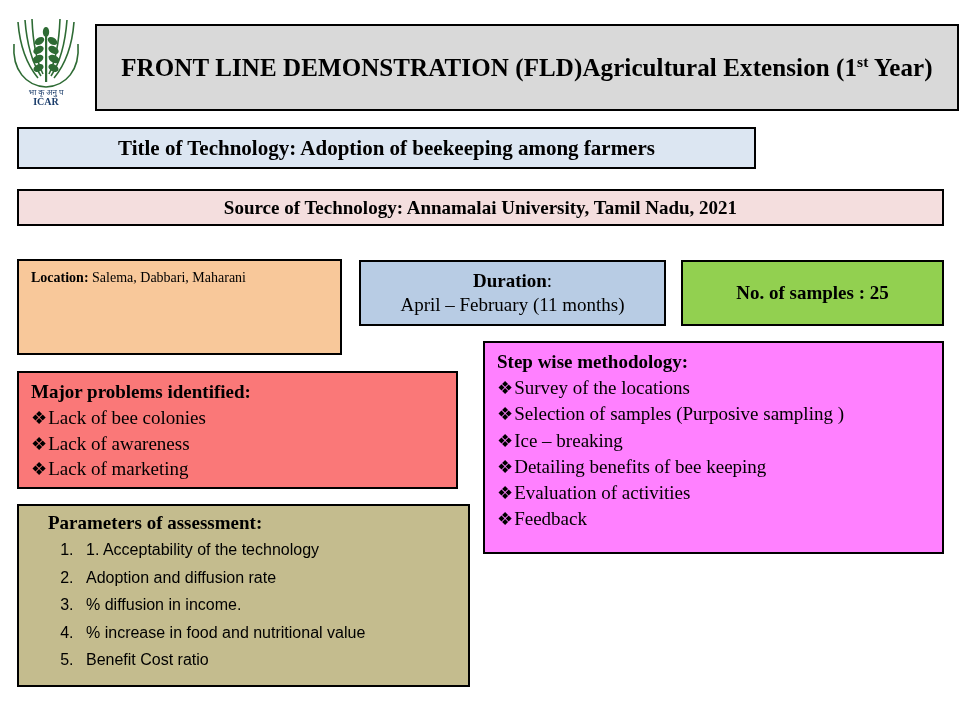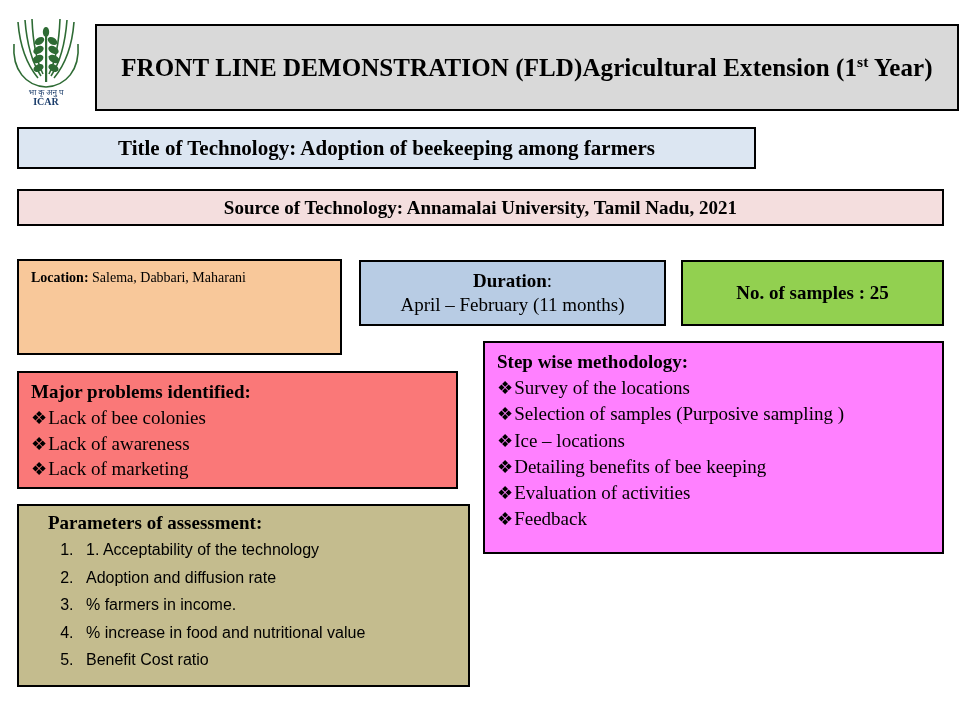--- a/index.html
+++ b/index.html
@@ -282,28 +282,28 @@
   <div class="hd">Major problems identified:</div>
   <div class="bullet-line"><span class="bullet">❖</span><span>Lack of bee colonies</span></div>
   <div class="bullet-line"><span class="bullet">❖</span><span>Lack of awareness</span></div>
   <div class="bullet-line"><span class="bullet">❖</span><span>Lack of marketing</span></div>
 </div>
 
 <div class="box" id="method-box">
   <div class="hd">Step wise methodology:</div>
   <div class="bullet-line"><span class="bullet">❖</span><span>Survey of the locations</span></div>
   <div class="bullet-line"><span class="bullet">❖</span><span>Selection of samples (Purposive  sampling )</span></div>
-  <div class="bullet-line"><span class="bullet">❖</span><span>Ice – locations</span></div>
+  <div class="bullet-line"><span class="bullet">❖</span><span>Ice – breaking</span></div>
   <div class="bullet-line"><span class="bullet">❖</span><span>Detailing benefits of bee keeping</span></div>
   <div class="bullet-line"><span class="bullet">❖</span><span>Evaluation of activities</span></div>
   <div class="bullet-line"><span class="bullet">❖</span><span>Feedback</span></div>
 </div>
 
 <div class="box" id="params-box">
   <div class="hd">Parameters of assessment:</div>
   <ol>
     <li>1. Acceptability of the technology</li>
     <li>Adoption and diffusion rate</li>
-    <li>% farmers in income.</li>
+    <li>% diffusion in income.</li>
     <li>% increase in food and nutritional value</li>
     <li>Benefit Cost ratio</li>
   </ol>
 </div>
 
 </body></html>

